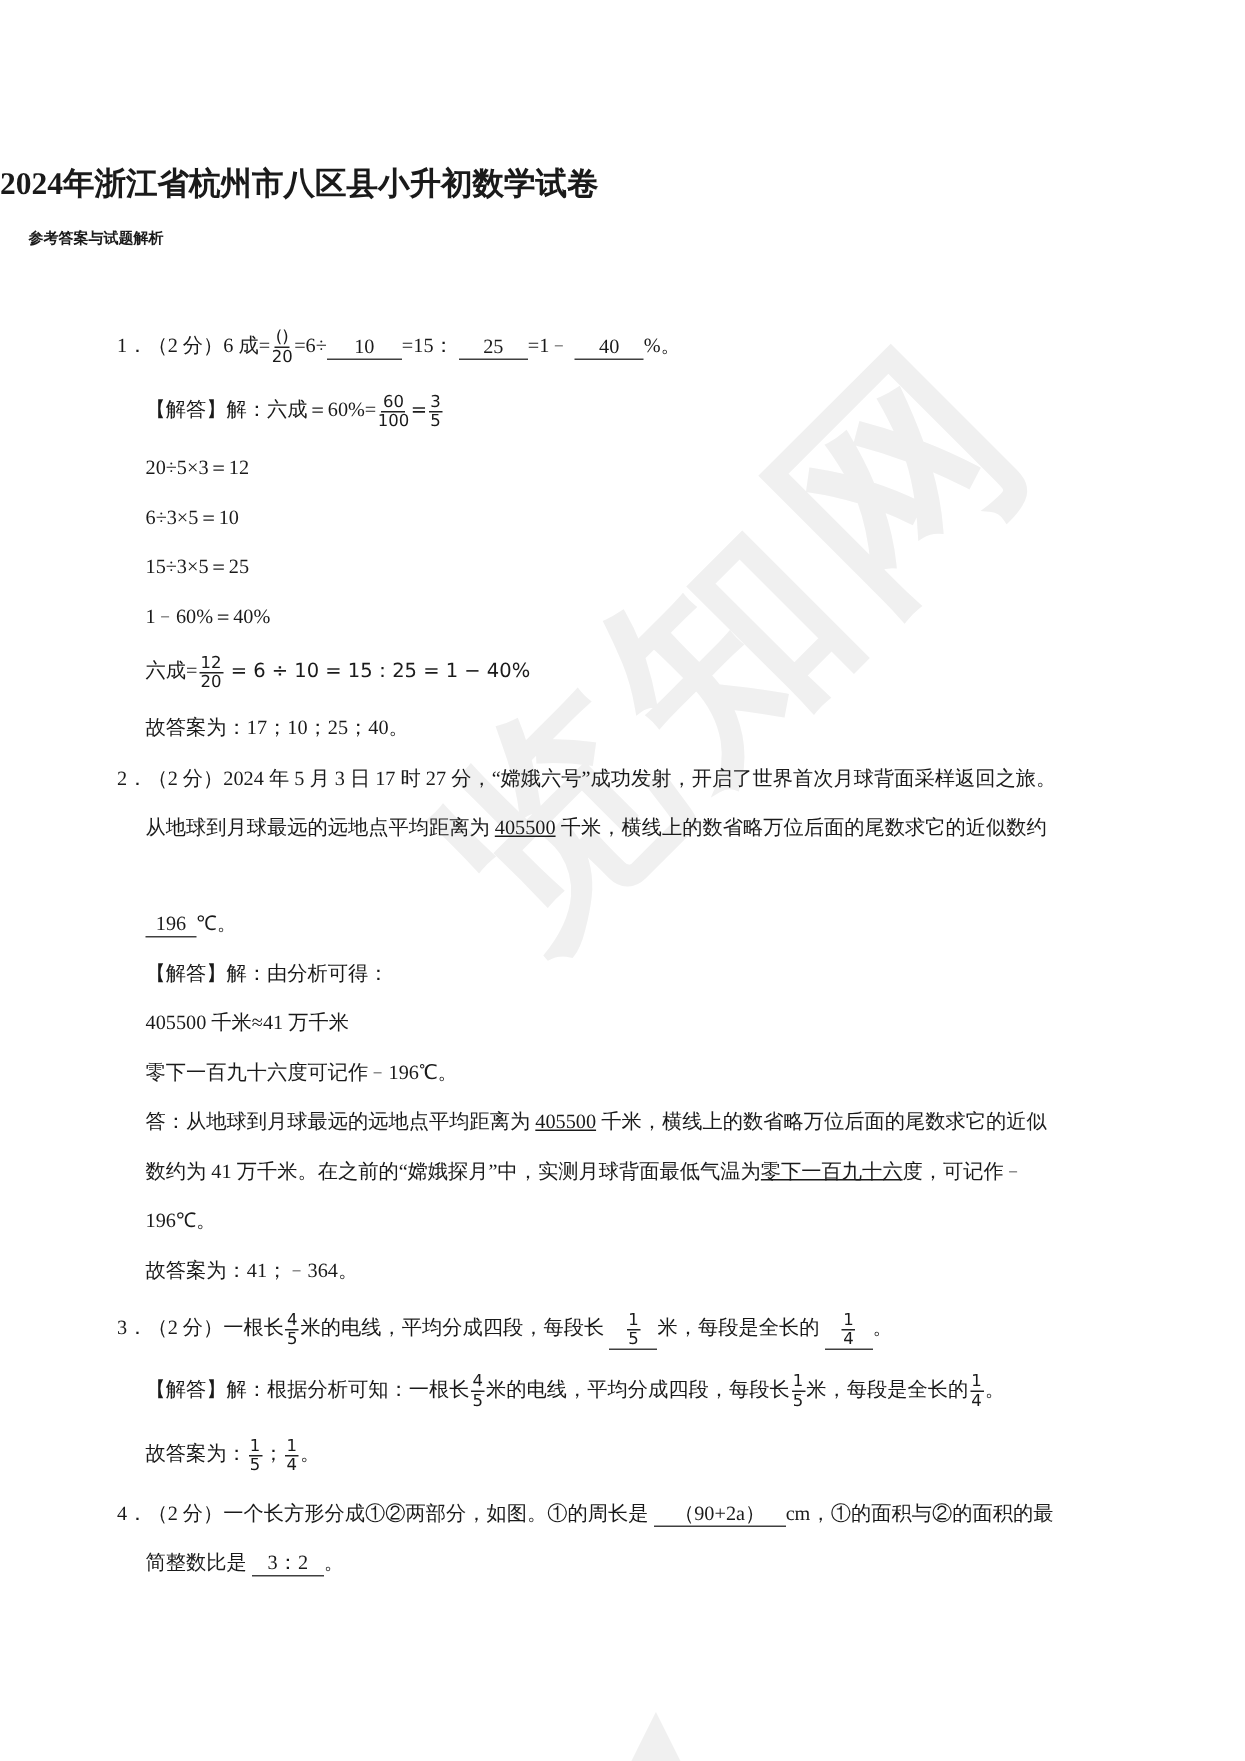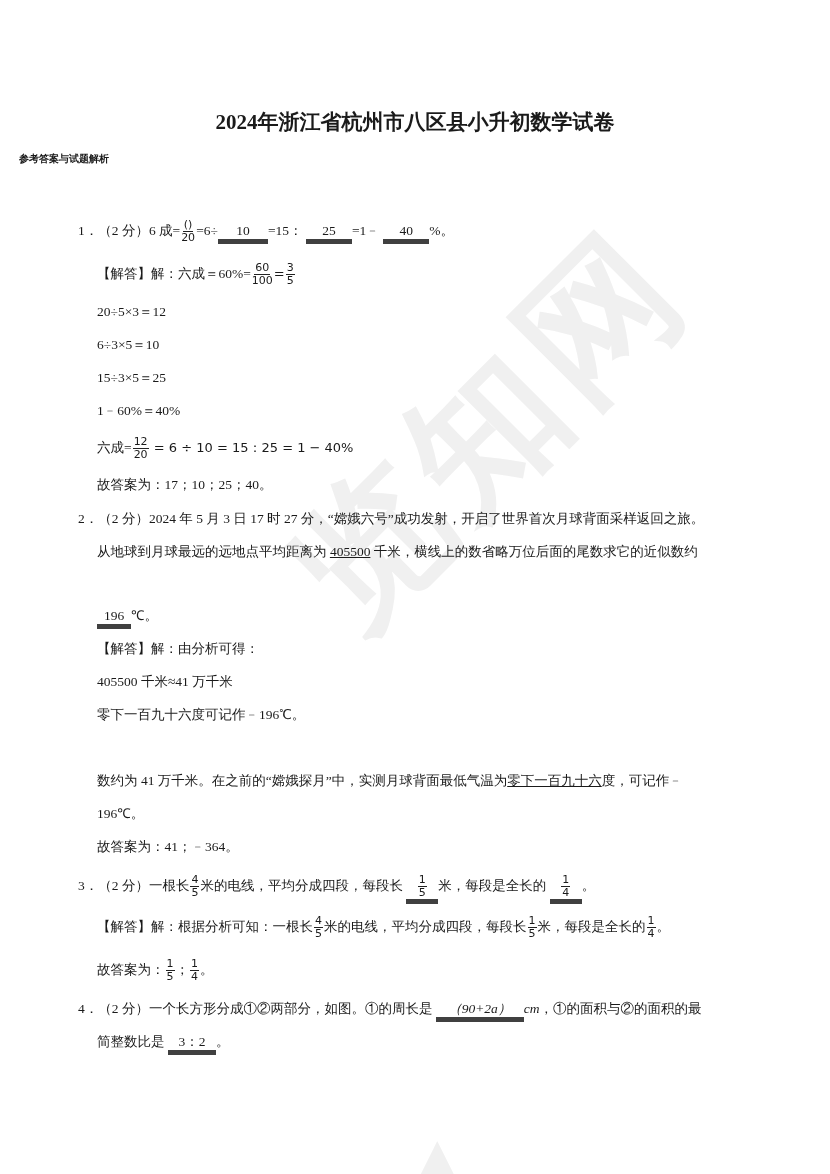--- a/index.html
+++ b/index.html
@@ -10,44 +10,44 @@
     }
     .watermark {
       position: absolute; pointer-events: none; color: #f0f0f0;
       font-family: "DejaVu Sans", sans-serif; font-weight: bold;
       font-size: 150px; letter-spacing: 10px; white-space: nowrap;
     }
     .wm1 { left: 250px; top: 330px; transform: rotate(-45deg); }
     .wm2 { left: 395px; top: 1110px; font-size: 110px; }
     .page { position: absolute; left: 0; top: 0; width: 830px; height: 1174px; }
     .title {
-      position: absolute; top: 108px; left: 0; width: 830px; text-align: center;
+      position: absolute; top: 108px; left: 0; width: 830px; 
       font-family: "Liberation Serif", serif; font-weight: bold; font-size: 21px;
     }
     .subtitle {
       position: absolute; top: 152px; left: 0; width: 830px; 
       font-family: "DejaVu Sans", sans-serif; font-weight: bold; font-size: 10px; padding-left: 19px;
     }
     .line {
       position: absolute; left: 78px; font-size: 13.5px; line-height: 20px; white-space: nowrap;
       font-family: "Liberation Serif", serif;
     }
     .indent { left: 97px; }
     .section { font-weight: bold; left: 78px; }
     .blank {
-      display: inline-block; border-bottom: 5px solid #404040; text-align: center;
+      display: inline-block; border-bottom: 1px solid #404040; text-align: center;
       line-height: 16px; padding: 0 2px;
     }
     .ul { text-decoration: underline; }
     .frac {
       display: inline-flex; flex-direction: column; align-items: center; vertical-align: middle;
       font-size: 11px; line-height: 12px; margin: 0 1px; font-family: "DejaVu Sans", sans-serif;
     }
     .frac .num { border-bottom: 1px solid #222; padding: 0 1px; }
-    .it { font-style: italic; }
+    .it { }
     .math { font-family: "DejaVu Sans", sans-serif; font-size: 13px; }
   </style>
 </head>
 <body>
 
 <div class="watermark wm1">览知网</div>
 
 <div class="page">
   <div class="title">2024年浙江省杭州市八区县小升初数学试卷</div>
   <div class="subtitle">参考答案与试题解析</div>
@@ -84,20 +84,23 @@
     <span>从地球到月球最远的远地点平均距离为 </span><span class="ul">405500</span><span> 千米，横线上的数省略万位后面的尾数求它的近似数约</span>
   </div>
   <div class="line indent" style="top:606px">
     <span class="blank" style="width:30px;text-align:center">196</span><span>℃。</span>
   </div>
   <div class="line indent" style="top:639px">
     <span>【解答】</span><span>解：由分析可得：</span>
   </div>
   <div class="line indent" style="top:672px">405500 千米≈41 万千米</div>
   <div class="line indent" style="top:705px">零下一百九十六度可记作﹣196℃。</div>
+  <div class="line indent" style="top:738px">
+    <span>答：从地球到月球最远的远地点平均距离为 </span><span class="ul">405500</span><span> 千米，横线上的数省略万位后面的尾数求它的近似</span>
+  </div>
   <div class="line indent" style="top:771px">
     <span>数约为 41 万千米。在之前的“嫦娥探月”中，实测月球背面最低气温为</span><span class="ul">零下一百九十六</span><span>度，可记作﹣</span>
   </div>
   <div class="line indent" style="top:804px">196℃。</div>
   <div class="line indent" style="top:837px">故答案为：41；﹣364。</div>
 
   <div class="line" style="top:874px">
     <span>3．（2 分）一根长</span><span class="frac">
         <span class="num">4</span>
         <span>5</span>

